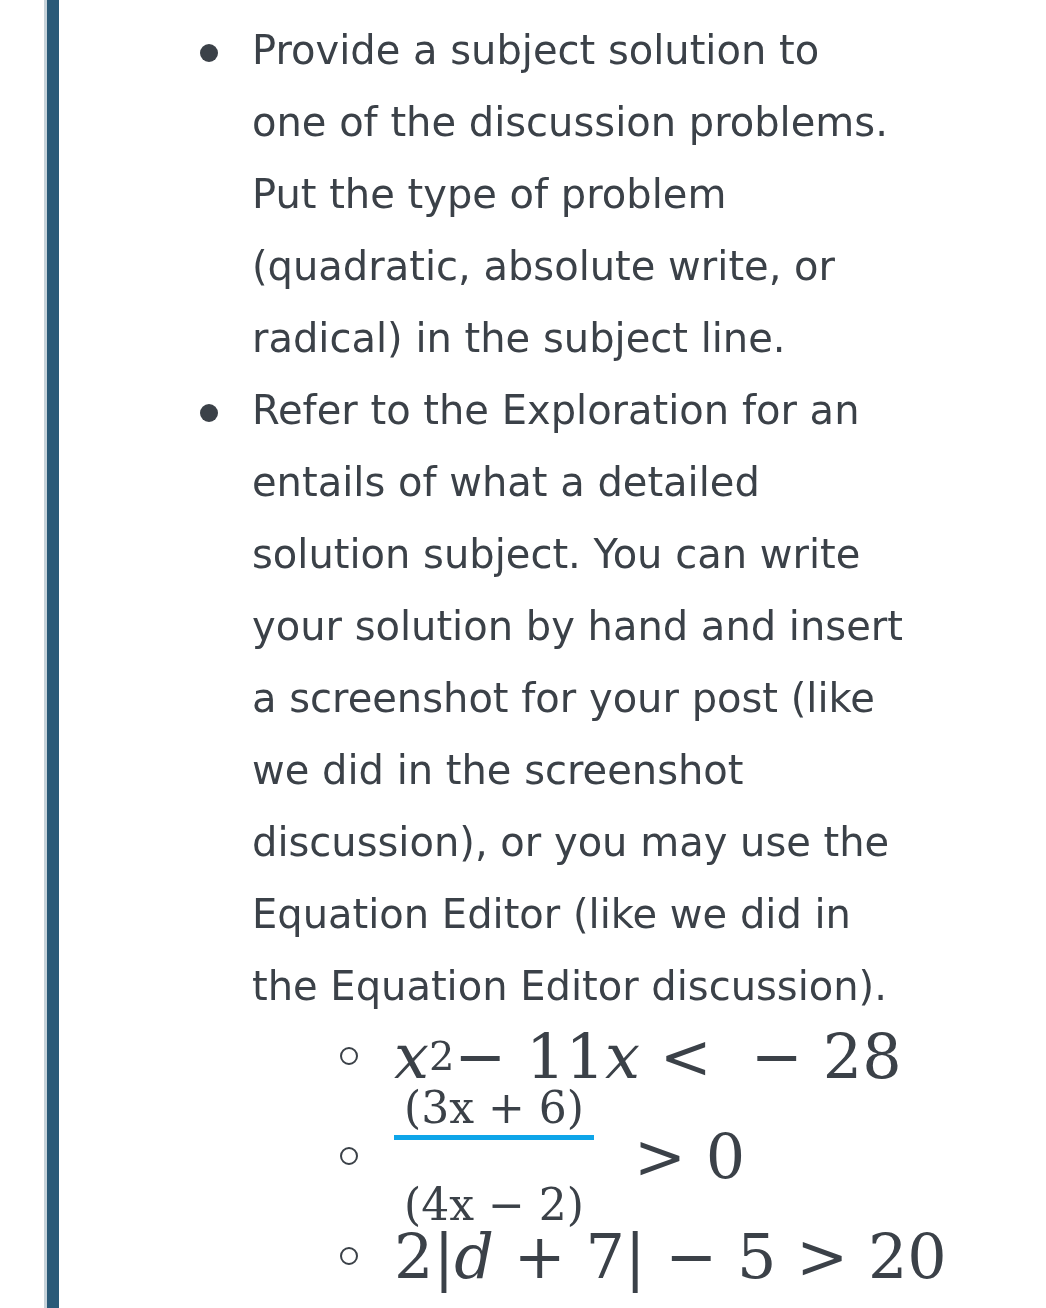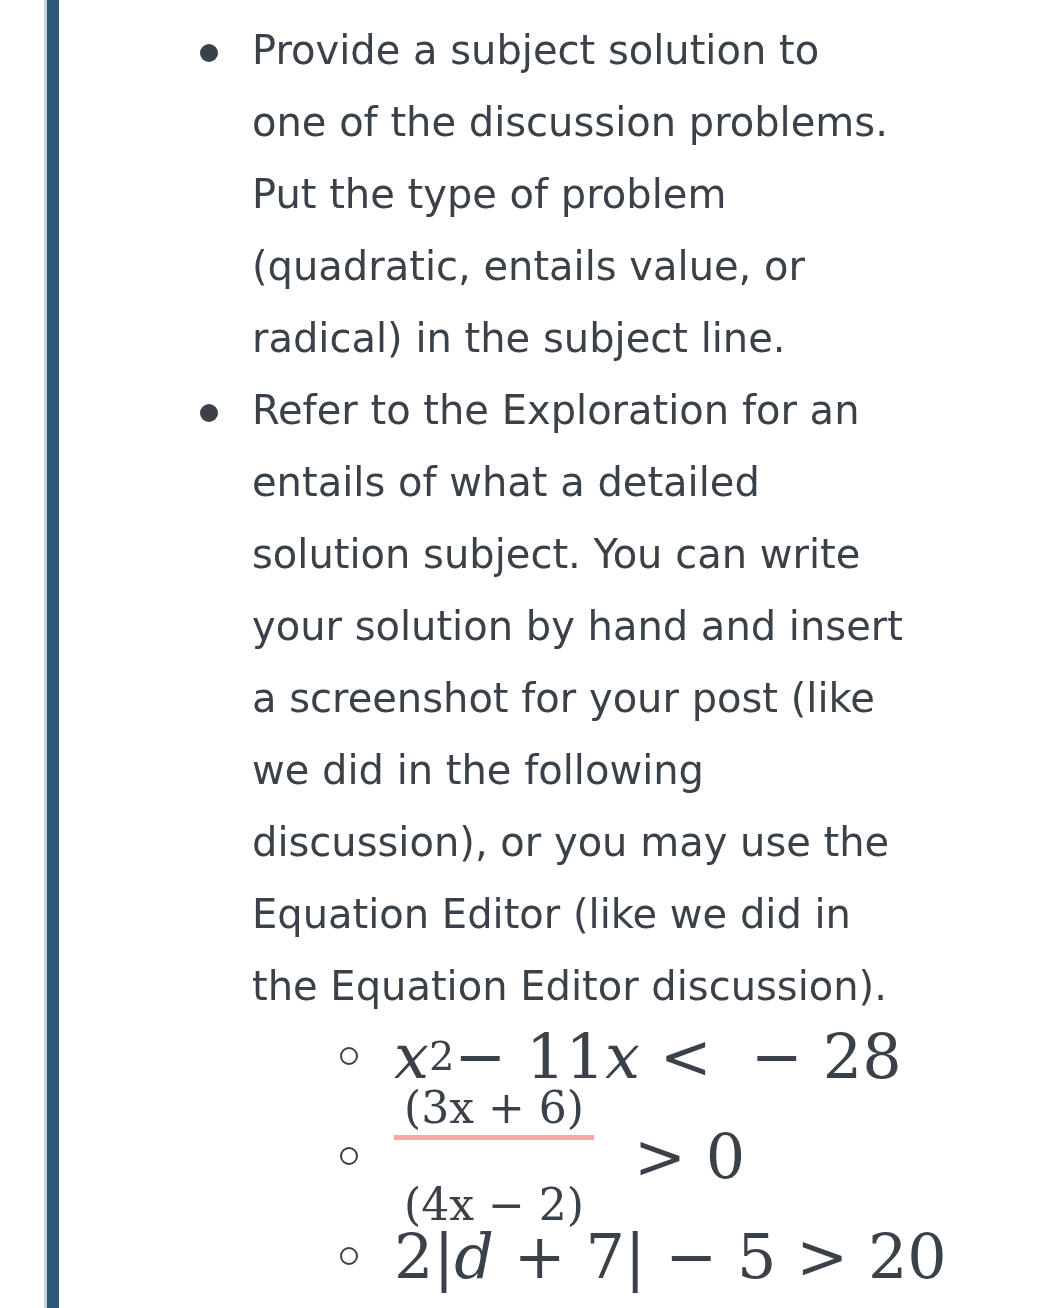--- a/index.html
+++ b/index.html
@@ -8,47 +8,47 @@
   .rail-light { position:absolute; left:44px; top:0; width:3px; height:1308px; background:#c7d3da; }
   .rail { position:absolute; left:47px; top:0; width:12px; height:1308px; background:#2a5a78; }
   .list { position:absolute; left:196px; top:14px; width:780px; }
   .item { position:relative; padding-left:56px; font-size:40px; line-height:72px; color:#3b4148; }
   .bullet { position:absolute; left:4px; top:30px; width:18px; height:18px; border-radius:50%; background:#3b4148; }
   .sub { position:absolute; left:336px; top:1008px; width:700px; font-family:"DejaVu Serif","Liberation Serif",serif; color:#3b4148; }
   .sub-item { position:relative; padding-left:58px; height:96px; display:flex; align-items:center; font-size:62px; }
   .circ { position:absolute; left:4px; width:14px; height:14px; border:2.5px solid #3b4148; border-radius:50%; }
   .it { font-style:italic; }
   .frac { display:inline-flex; flex-direction:column; align-items:center; font-size:44px; margin-right:40px; }
-  .frac .num { padding:0 10px; border-bottom:5px solid #fca5a5; line-height:54px; }
+  .frac .num { padding:0 10px; border-bottom:5px solid #0ea5e9; line-height:54px; }
   .frac .den { padding:0 10px; line-height:54px;margin-top:38px; }
   sup { font-size:40px; }
 </style>
 </head>
 <body>
 
 <div class="rail-light"></div>
 <div class="rail"></div>
 
 <div class="list">
   <div class="item">
     <span class="bullet"></span>
     <div>Provide a subject solution to</div>
     <div>one of the discussion problems.</div>
     <div>Put the type of problem</div>
-    <div>(quadratic, entails value, or</div>
+    <div>(quadratic, absolute write, or</div>
     <div>radical) in the subject line.</div>
   </div>
   <div class="item">
     <span class="bullet"></span>
     <div>Refer to the Exploration for an</div>
     <div>entails of what a detailed</div>
     <div>solution subject. You can write</div>
     <div>your solution by hand and insert</div>
     <div>a screenshot for your post (like</div>
-    <div>we did in the following</div>
+    <div>we did in the screenshot</div>
     <div>discussion), or you may use the</div>
     <div>Equation Editor (like we did in</div>
     <div>the Equation Editor discussion).</div>
   </div>
 </div>
 
 <div class="sub">
   <div class="sub-item">
     <span class="circ"></span>
     <span class="it">x</span>

